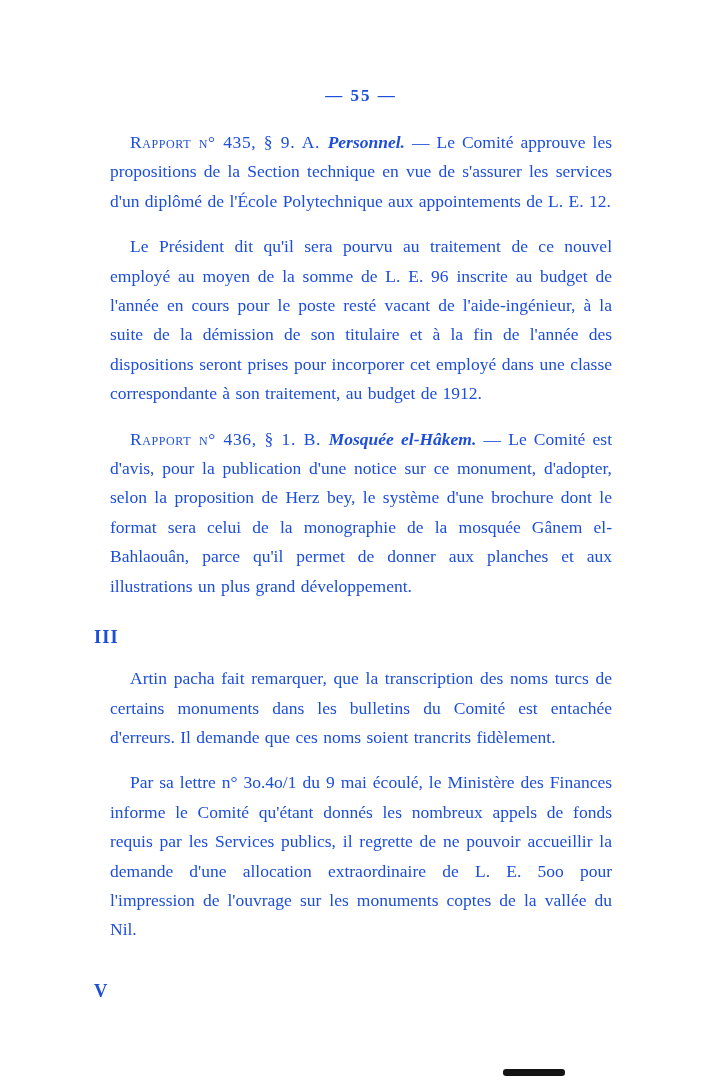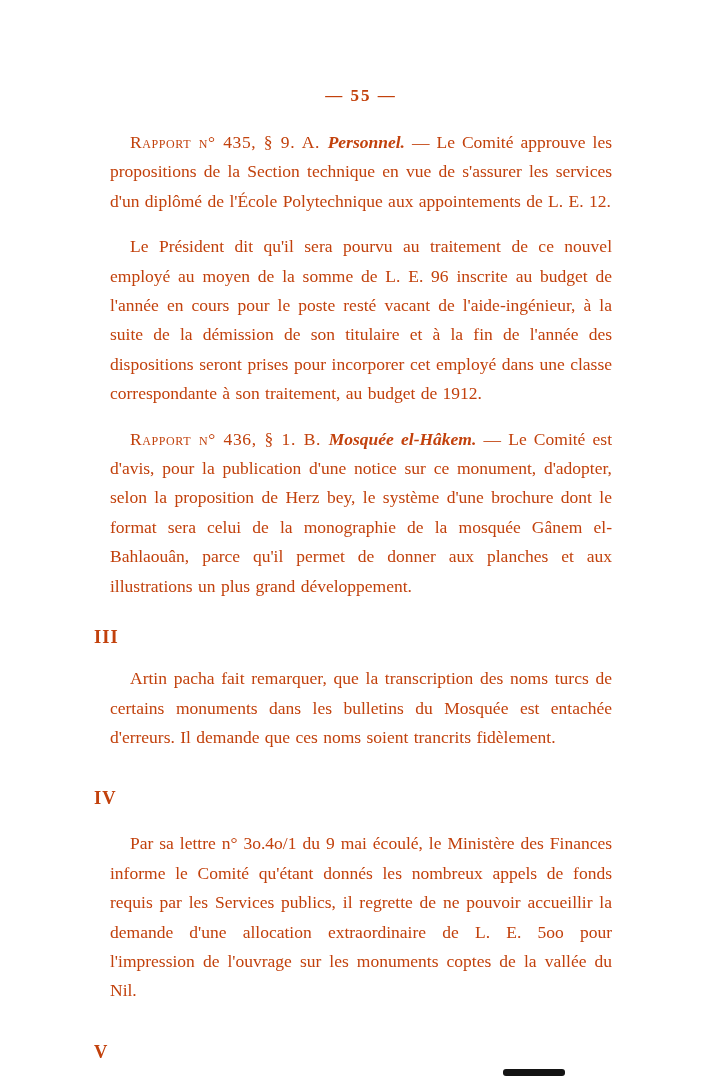--- a/index.html
+++ b/index.html
@@ -7,21 +7,21 @@
     padding: 0;
     background: #ffffff;
   }
   .page {
     position: relative;
     width: 640px;
     height: 1082px;
     background: #ffffff;
     overflow: hidden;
     font-family: "Liberation Serif", "DejaVu Serif", serif;
-    color: #c2410c;
+    color: #1d4ed8;
   }
   .content {
     position: absolute;
     left: 94px;
     top: 86px;
     width: 534px;
   }
   .page-number {
     text-align: center;
     font-size: 17px;
@@ -78,24 +78,23 @@
     <div class="page-number">— 55 —</div>
 
     <p class="para"><span class="smallcaps">Rapport n° 435, § 9. A. </span><span class="italic">Personnel.</span><span> — Le Comité approuve les propositions de la Section technique en vue de s'assurer les services d'un diplômé de l'École Polytechnique aux appointements de L. E. 12.</span></p>
 
     <p class="para">Le Président dit qu'il sera pourvu au traitement de ce nouvel employé au moyen de la somme de L. E. 96 inscrite au budget de l'année en cours pour le poste resté vacant de l'aide-ingénieur, à la suite de la démission de son titulaire et à la fin de l'année des dispositions seront prises pour incorporer cet employé dans une classe correspondante à son traitement, au budget de 1912.</p>
 
     <p class="para gap-before"><span class="smallcaps">Rapport n° 436, § 1. B. </span><span class="italic">Mosquée el-Hâkem.</span><span> — Le Comité est d'avis, pour la publication d'une notice sur ce monument, d'adopter, selon la proposition de Herz bey, le système d'une brochure dont le format sera celui de la monographie de la mosquée Gânem el-Bahlaouân, parce qu'il permet de donner aux planches et aux illustrations un plus grand développement.</span></p>
 
     <h3 class="heading">III</h3>
 
-    <p class="para">Artin pacha fait remarquer, que la transcription des noms turcs de certains monuments dans les bulletins du Mosquée est entachée d'erreurs. Il demande que ces noms soient trancrits fidèlement.</p>
+    <p class="para">Artin pacha fait remarquer, que la transcription des noms turcs de certains monuments dans les bulletins du Comité est entachée d'erreurs. Il demande que ces noms soient trancrits fidèlement.</p>
 
 
-    <h3 class="heading big-gap">IV</h3>
 
     <p class="para">Par sa lettre n° 3o.4o/1 du 9 mai écoulé, le Ministère des Finances informe le Comité qu'étant donnés les nombreux appels de fonds requis par les Services publics, il regrette de ne pouvoir accueillir la demande d'une allocation extraordinaire de L. E. 5oo pour l'impression de l'ouvrage sur les monuments coptes de la vallée du Nil.</p>
 
     <h3 class="heading big-gap">V</h3>
 
   </div>
 
   <div class="scan-artifact"></div>
 </div>
 

